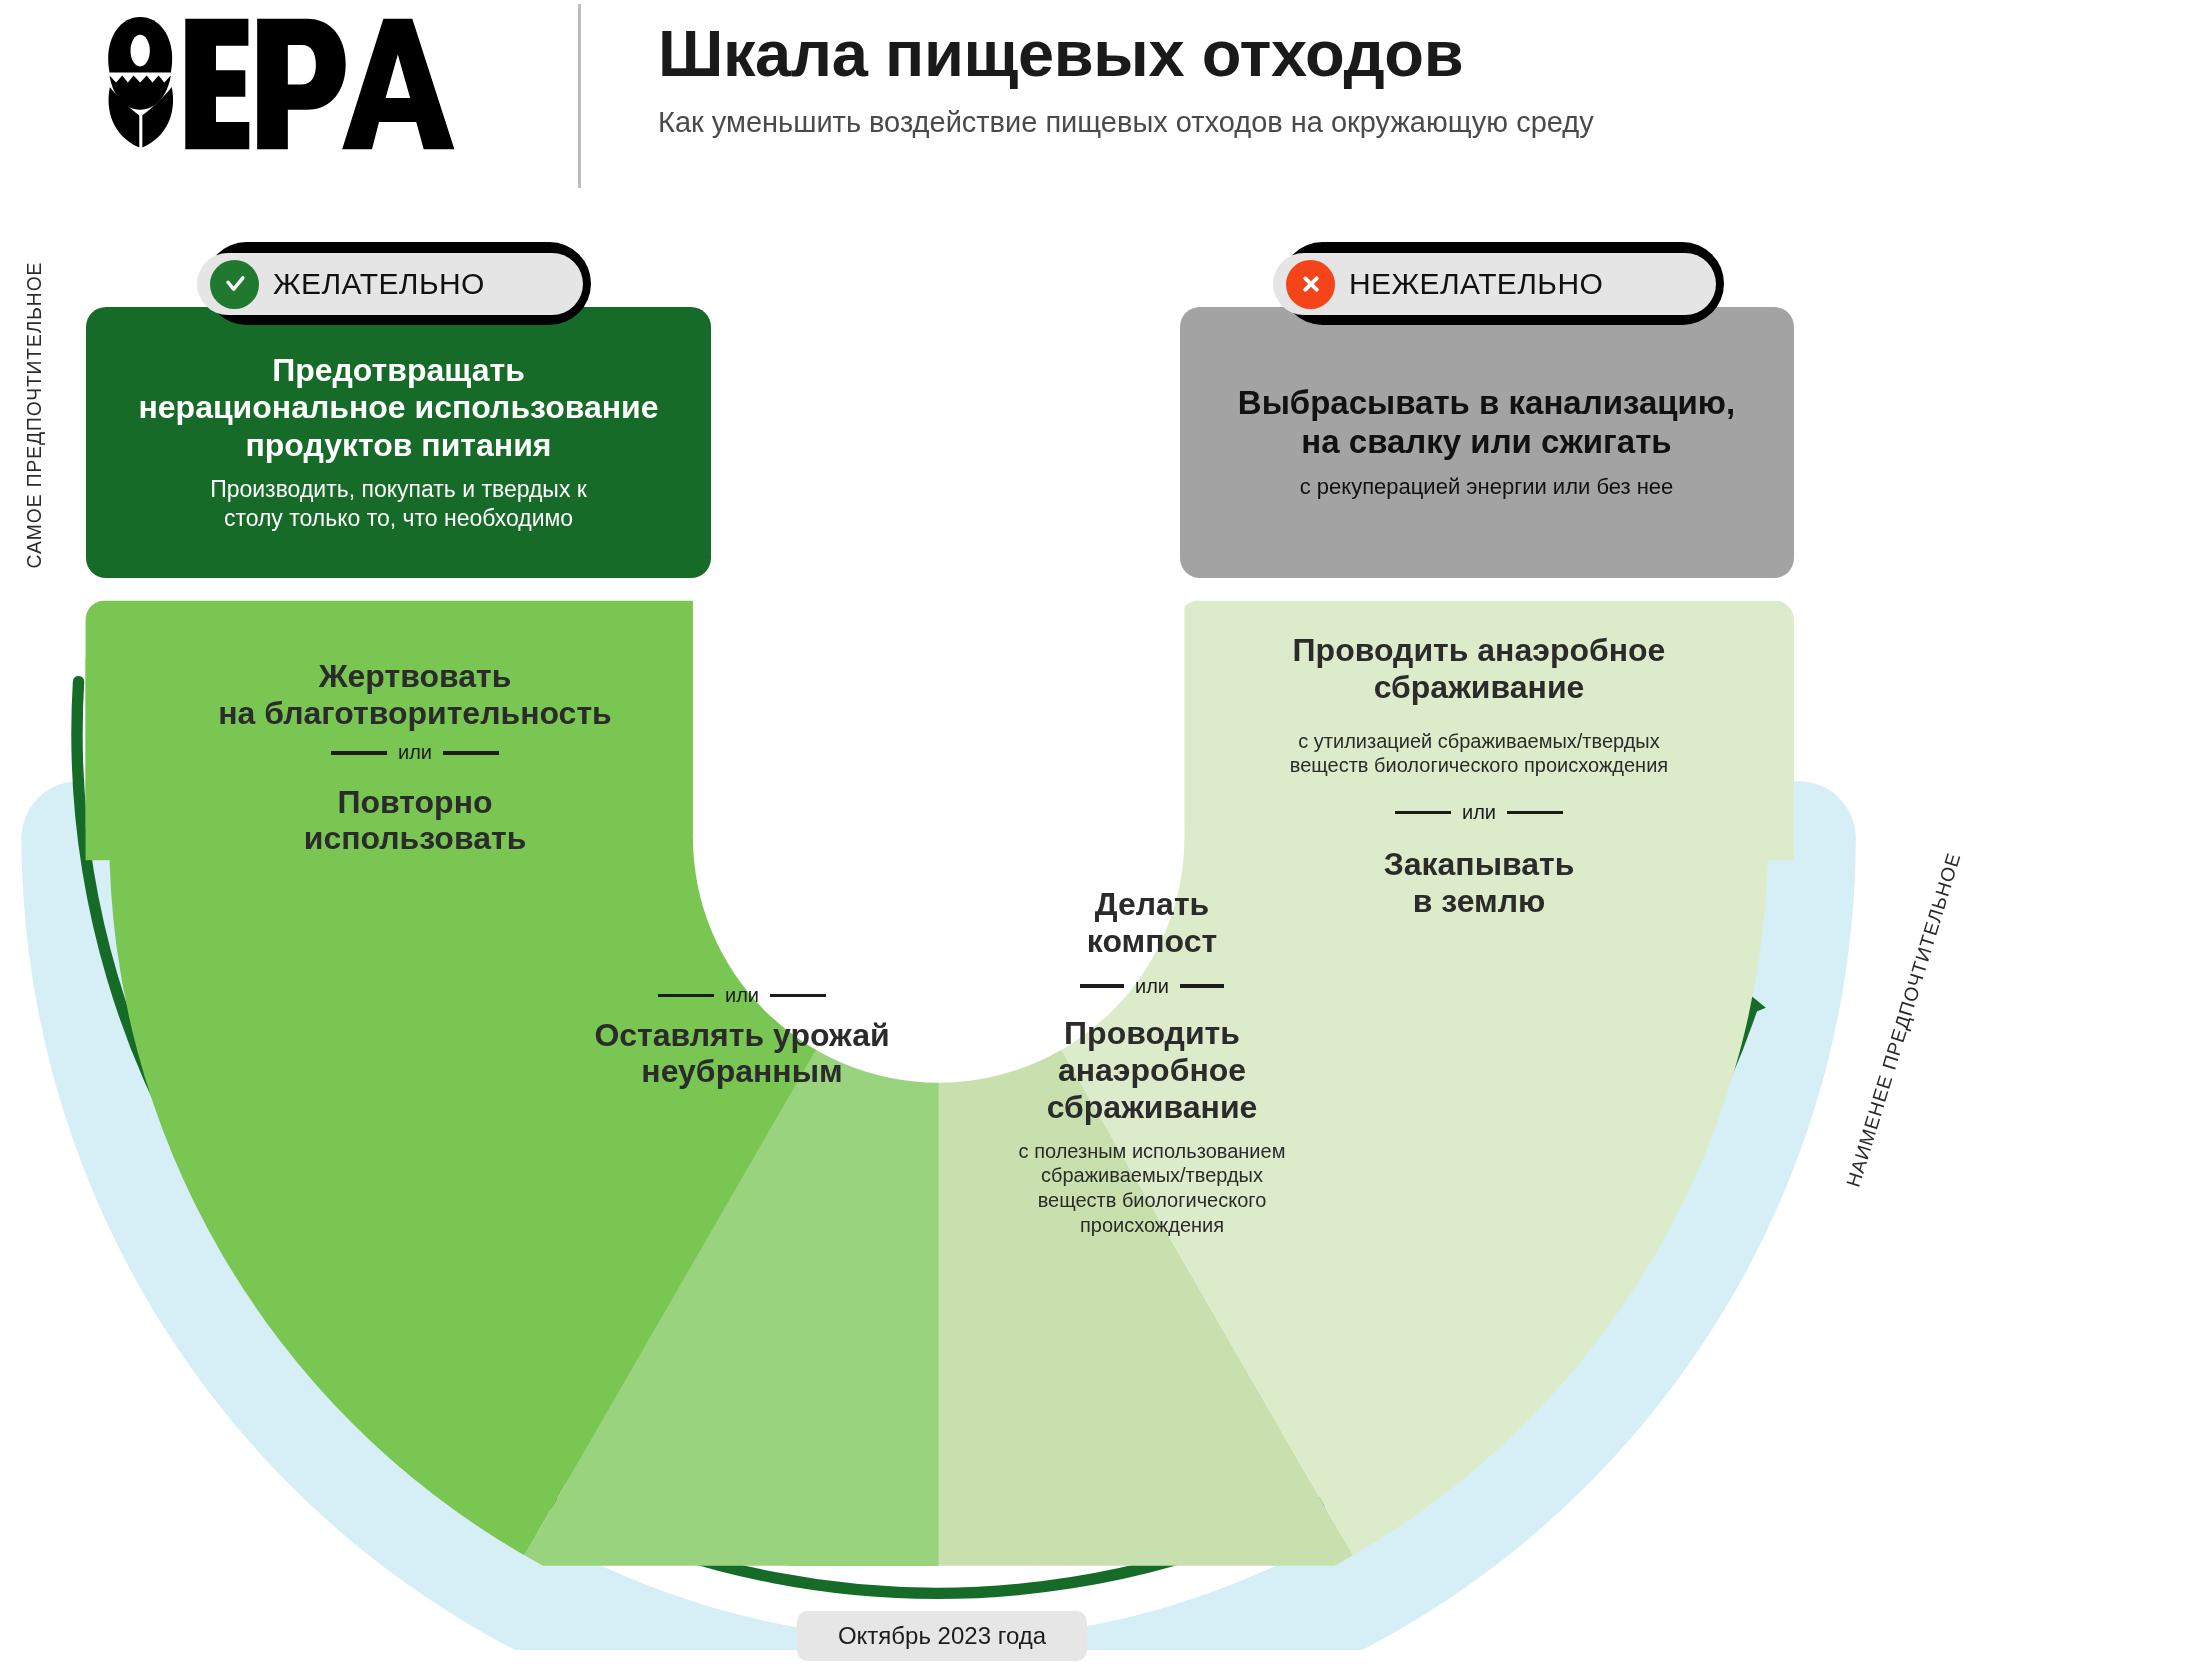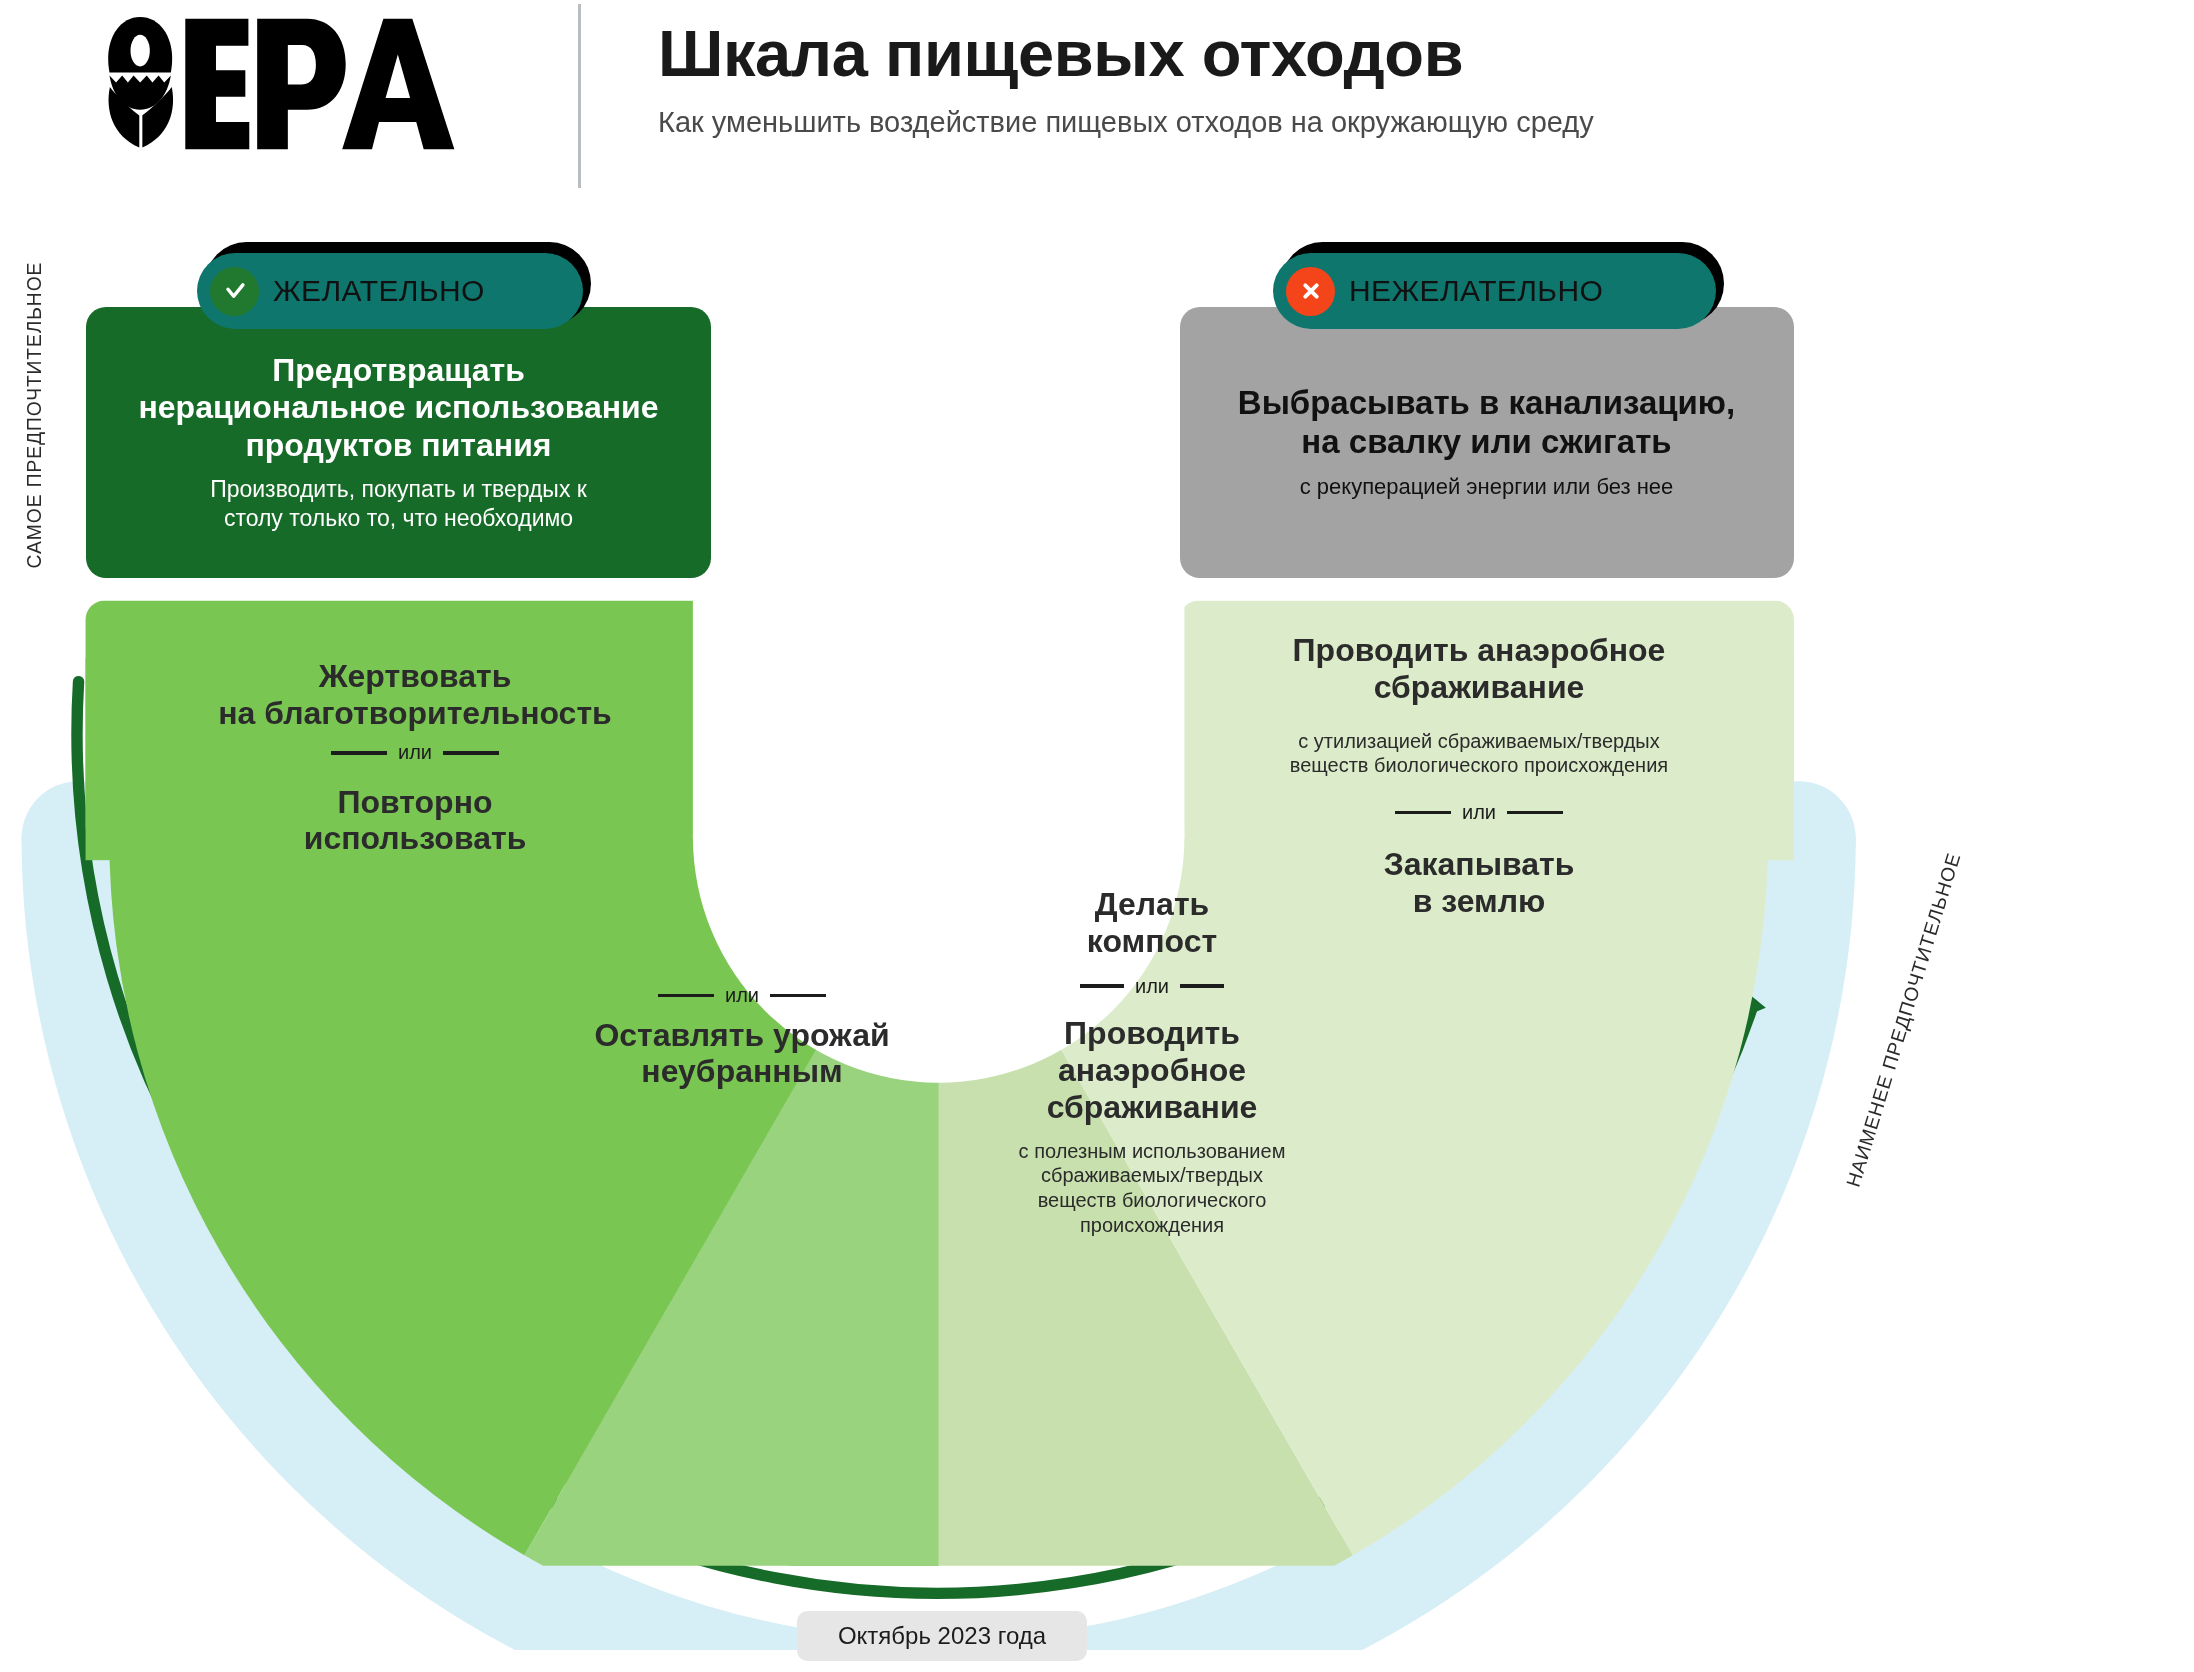--- a/index.html
+++ b/index.html
@@ -25,21 +25,21 @@
   #box-prevent{left:86px;top:307px;width:625px;height:271px;background:#176b28;}
   #box-prevent .bt{color:#ffffff;font-size:32px;font-weight:bold;line-height:1.17;}
   #box-prevent .bs{color:#ffffff;font-size:23px;line-height:1.26;margin-top:11.4px;font-weight:400;}
   #box-dispose{left:1180px;top:307px;width:614px;height:271px;background:#a3a3a3;padding-left:19px;}
   #box-dispose .bt{color:#111111;font-size:33px;font-weight:bold;line-height:1.17;}
   #box-dispose .bs{color:#111111;font-size:22px;line-height:1.26;margin-top:11.4px;font-weight:400;}
 
   
   .pill-wrap{position:absolute;height:83px;}
   .pill-shadow{position:absolute;left:8px;top:-11.4px;height:83px;border-radius:42px;background:#000;}
-  .pill{position:absolute;left:0;top:0;height:76px;border-radius:42px;background:#0f766e;
+  .pill{position:absolute;left:0;top:0;height:62px;border-radius:42px;background:#e5e5e5;
         display:flex;align-items:center;padding:0 23px 0 13px;box-sizing:border-box;}
   .pill .badge{width:49px;height:49px;border-radius:24.6px;display:flex;align-items:center;justify-content:center;flex:0 0 auto;}
   .pill .badge.ok{background:#21792f;}
   .pill .badge.no{background:#f4441a;}
   .pill .plabel{font-size:30px;letter-spacing:0.4px;color:#111;margin-left:14px;white-space:nowrap;font-weight:400;}
   #pill-do{left:197px;top:253px;width:386px;}
   #pill-do .pill-shadow{width:386px;}
   #pill-do .pill{width:386px;}
   #pill-dont{left:1273px;top:253px;width:443px;}
   #pill-dont .pill-shadow{width:443px;}

